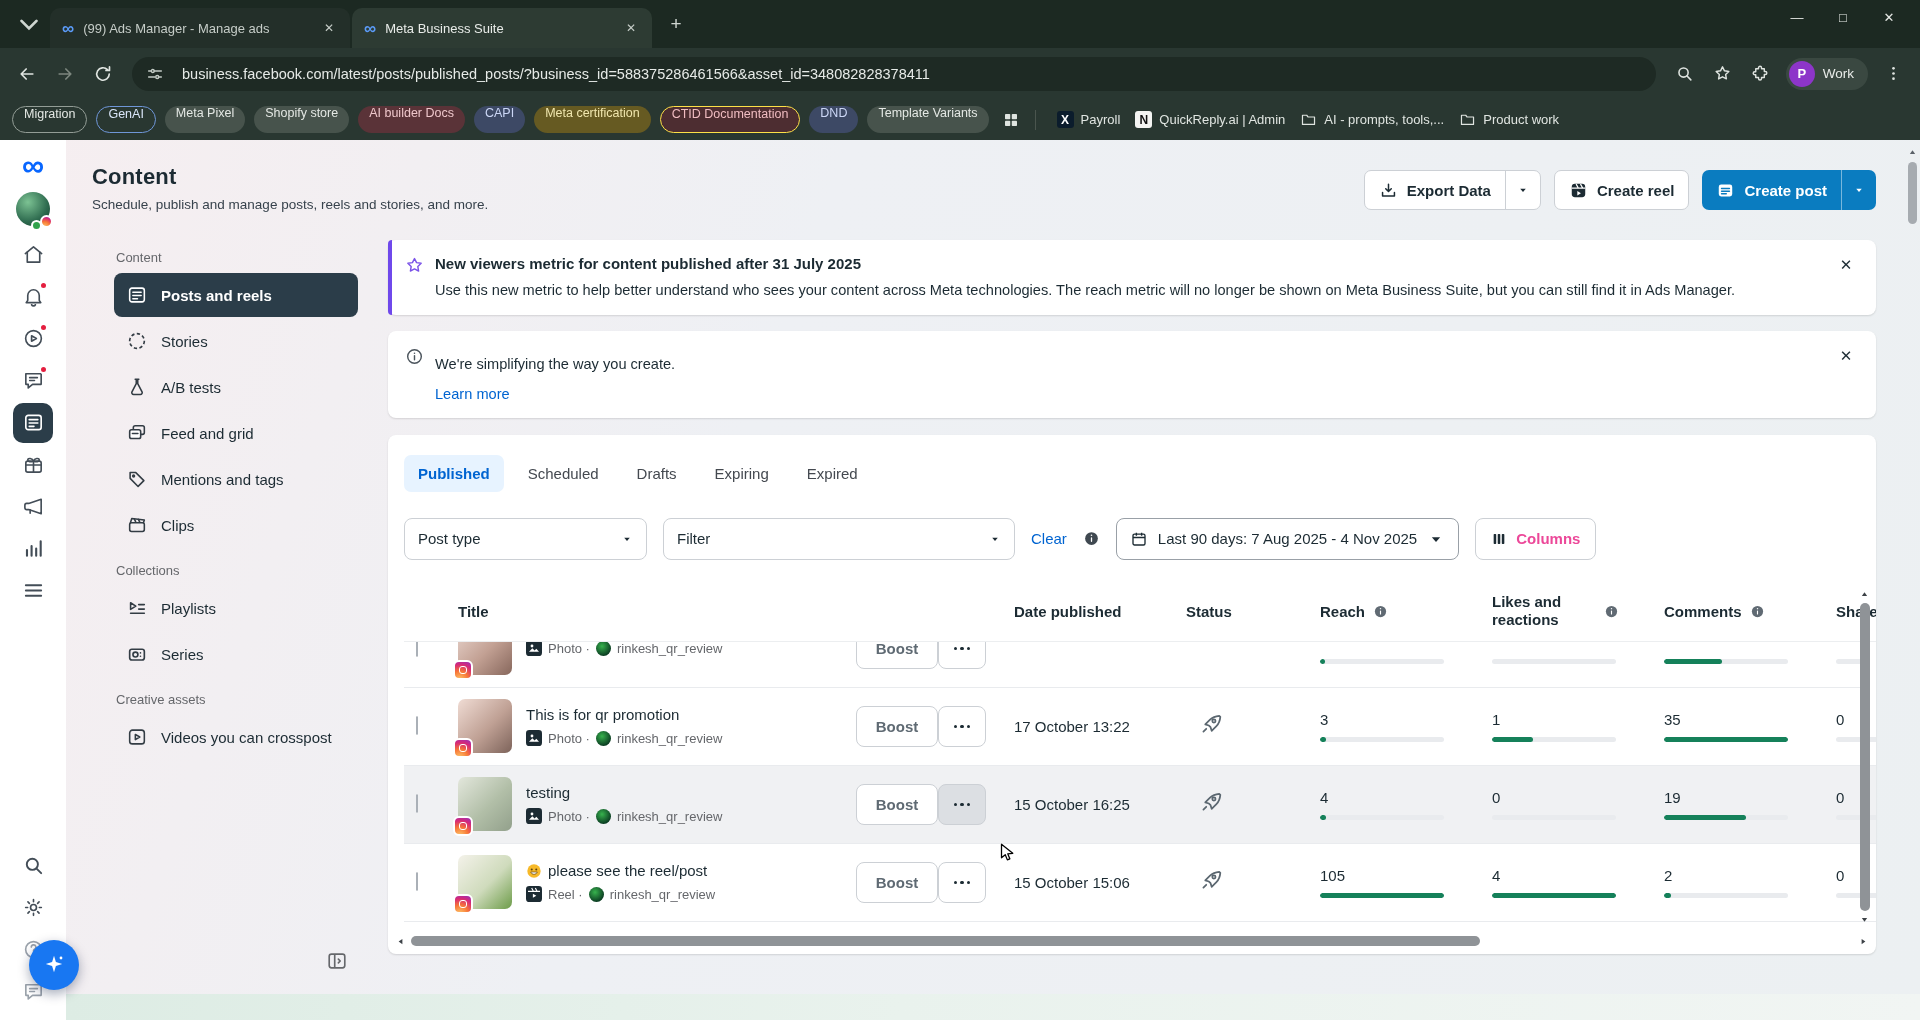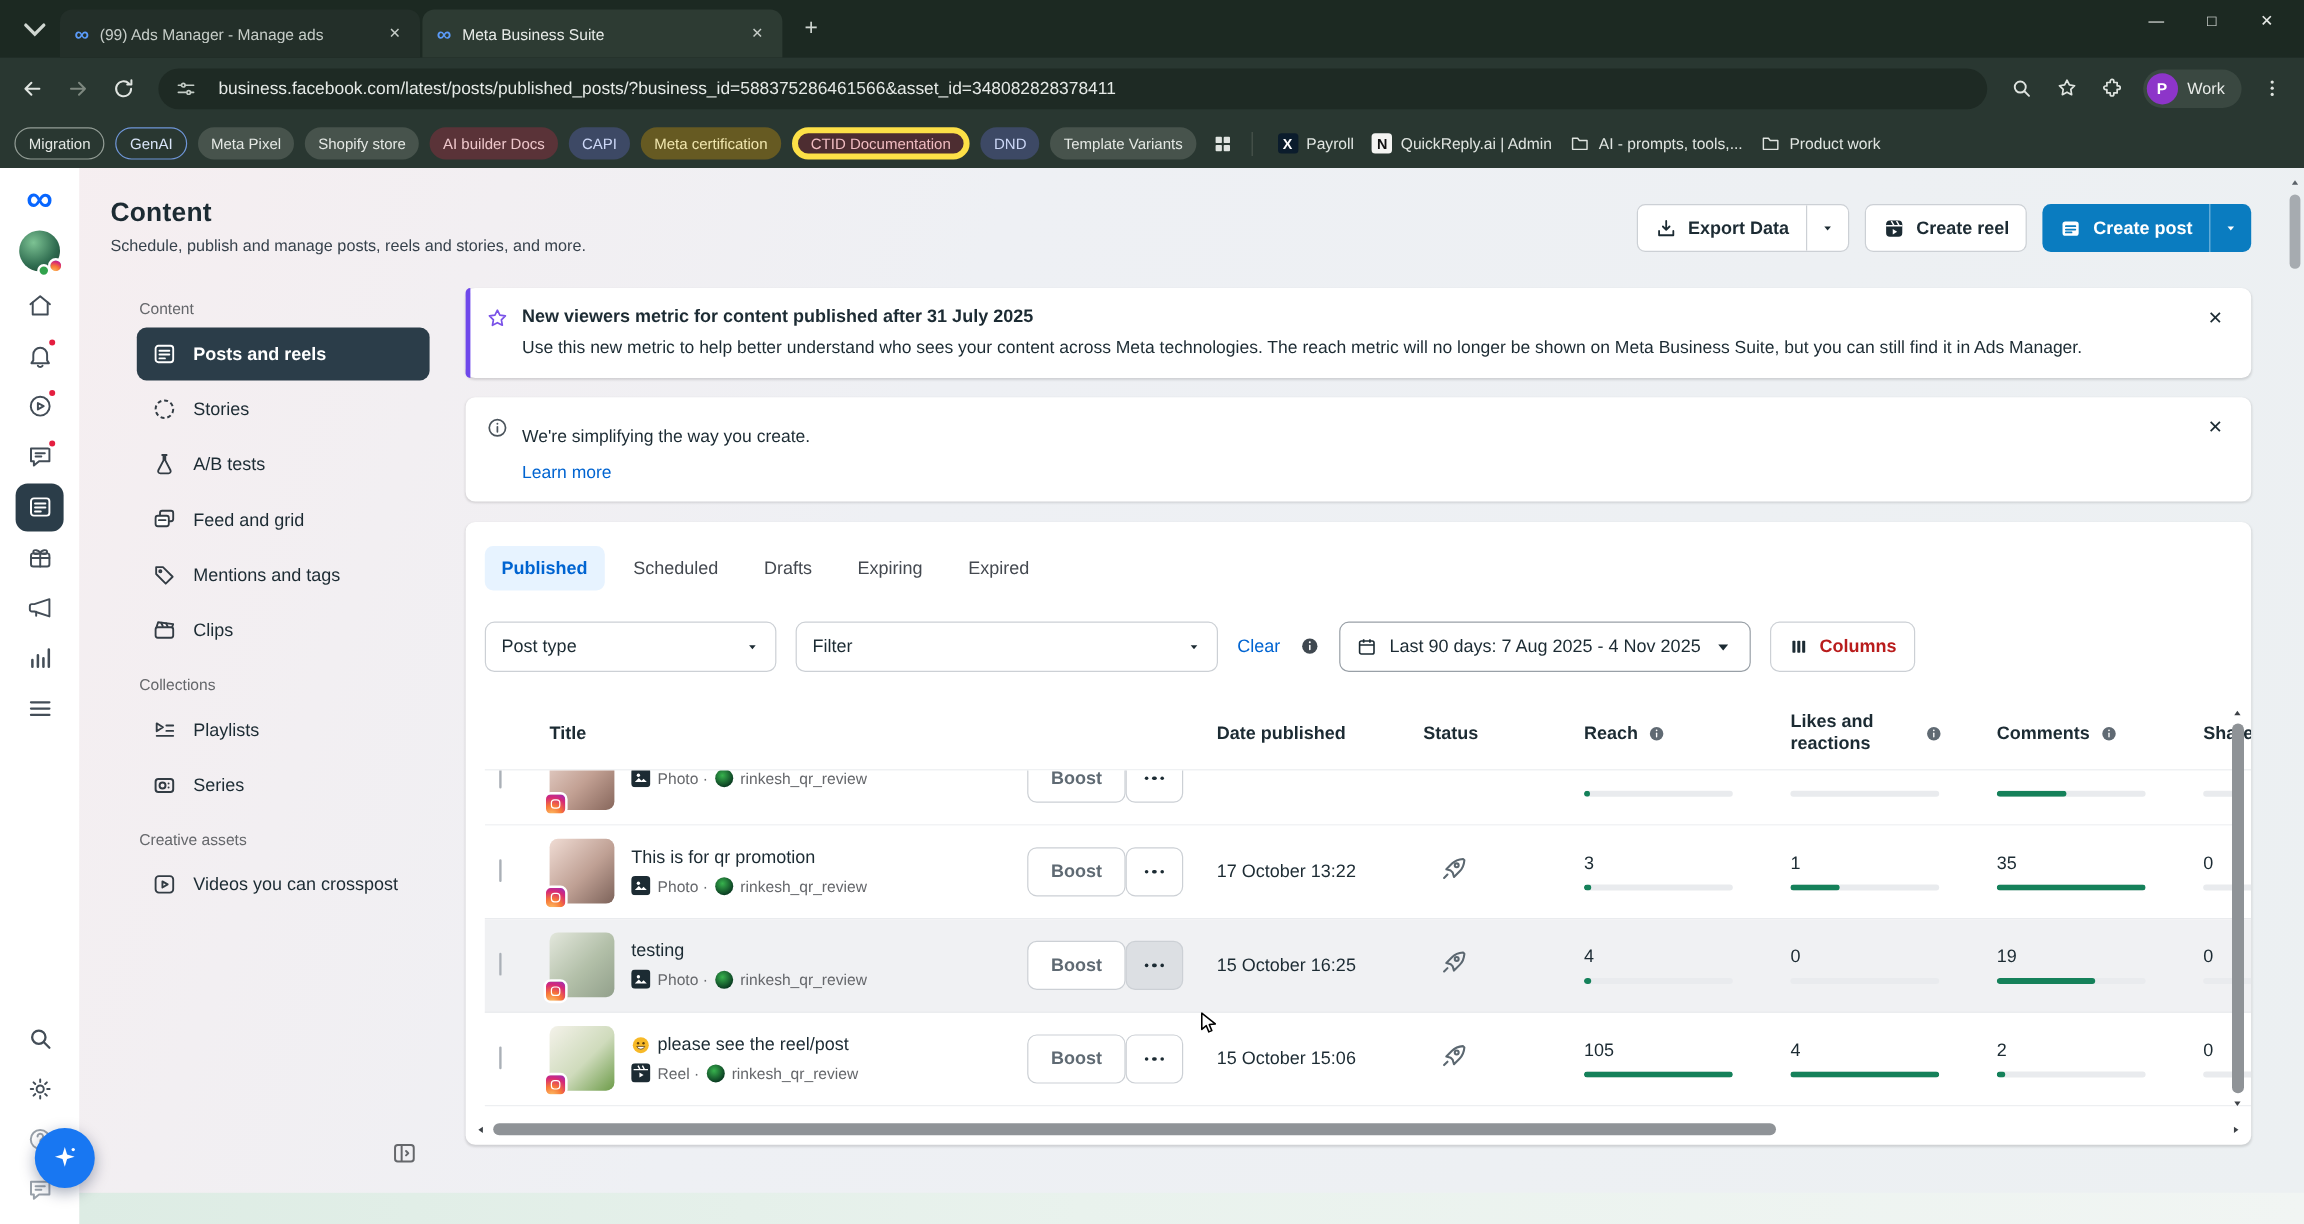--- a/index.html
+++ b/index.html
@@ -24,28 +24,28 @@
 .navbtn svg{width:20px;height:20px}
 .urlbar{flex:1;height:34px;margin:0 8px;background:#1e2a24;border-radius:17px;display:flex;align-items:center;padding:0 14px;gap:18px;color:#e6eae7;font-size:14.5px}
 .urlbar .tune{width:18px;height:18px;color:#c4ccc6}
 .urltext{white-space:nowrap;overflow:hidden}
 .tbicon{width:34px;height:34px;display:flex;align-items:center;justify-content:center;color:#dfe4e0}
 .tbicon svg{width:19px;height:19px}
 .profile-chip{height:32px;border-radius:16px;background:#3a4841;display:flex;align-items:center;gap:8px;padding:3px 14px 3px 3px;margin:0 4px}
 .pavatar{width:26px;height:26px;border-radius:50%;background:#8d35c9;color:#fff;font-size:13px;font-weight:700;display:flex;align-items:center;justify-content:center}
 .plabel{color:#e9ece9;font-size:13.5px}
 .bookmarks{height:41px;display:flex;align-items:center;padding:0 12px;gap:9px}
-.bm{height:27px;padding:0 11px;border-radius:14px;display:flex;align-items:center;font-size:12.5px;color:#e4e8e4;white-space:nowrap}
+.bm{height:27px;padding:0 11px;border-radius:14px;display:flex;align-items:flex-start;font-size:12.5px;color:#e4e8e4;white-space:nowrap}
 .bm[data-style="outline-gray"]{border:1px solid #939d96}
 .bm[data-style="outline-blue"]{border:1px solid #6f96d8;color:#d9e5f8}
 .bm[data-style="solid-gray"]{background:#47534c}
 .bm[data-style="solid-red"]{background:#5a3338;color:#eec7cb}
 .bm[data-style="solid-indigo"]{background:#3d4965;color:#ccd7f6}
 .bm[data-style="solid-yellow"]{background:#665a22;color:#f0e6ae}
-.bm[data-style="outline-red"]{background:#4d2d31;border:5px solid #fde047;color:#f0bcc1}
+.bm[data-style="outline-red"]{background:#4d2d31;border:1px solid #fde047;color:#f0bcc1}
 .bmr{display:flex;align-items:center;gap:7px;color:#e0e5e1;font-size:13px;white-space:nowrap;margin-left:6px}
 .bmr .ic{width:17px;height:17px}
 .bmsep{width:1px;height:20px;background:#4a554e;margin:0 6px}
 .gridic{width:18px;height:18px;color:#dfe4e0;margin-left:4px}
 .xlogo{width:17px;height:17px;background:#0b1c2c;border-radius:3px;color:#fff;font-weight:700;font-size:12px;display:flex;align-items:center;justify-content:center}
 .nlogo{width:17px;height:17px;background:#f4f4f2;border-radius:3px;color:#111;font-weight:700;font-size:12px;display:flex;align-items:center;justify-content:center}
 
 .app{position:absolute;top:140px;left:0;width:1920px;height:880px;background:linear-gradient(110deg,#f6eef0 0%,#eef0f4 38%,#ecf0f2 100%)}
 .bottomstrip{position:absolute;bottom:0;left:66px;right:0;height:26px;background:linear-gradient(90deg,#ddece4,#e9f2ed 45%,#f1f5f3)}
 .rail{position:absolute;left:0;top:0;width:66px;height:100%;background:#fff;display:flex;flex-direction:column;align-items:center;padding:12px 0 8px}
@@ -102,21 +102,21 @@
 .select{height:42px;border:1px solid #ccd0d5;border-radius:8px;display:flex;align-items:center;justify-content:space-between;padding:0 13px;font-size:15px;color:#1c2b33;background:#fff}
 .w-posttype{width:243px}.w-filter{width:352px}
 .clear-link{color:#0064d1;font-size:15px;font-weight:500}
 .searchbox{width:272px;height:42px;border:1px solid #ccd0d5;border-radius:8px;display:flex;align-items:center;padding:0 11px;gap:8px}
 .searchbox .ic{width:17px;height:17px;color:#65676b}
 .searchbox input{border:none;outline:none;flex:1;min-width:0;font-size:15px;color:#1c2b33;font-family:inherit;background:transparent}
 .searchbox input::placeholder{color:#8a8d91}
 .info-dark{width:17px;height:17px;flex-shrink:0}
 .datebtn{height:42px;border:1px solid #99a0a7;border-radius:8px;display:flex;align-items:center;gap:10px;padding:0 13px;font-size:15px;font-weight:500;color:#1c2b33;white-space:nowrap}
 .datebtn .ic{width:18px;height:18px}
-.colbtn{height:42px;border:1px solid #ccd0d5;border-radius:8px;display:flex;align-items:center;gap:9px;padding:0 15px;font-size:15px;font-weight:600;color:#b91c1c}
+.colbtn{height:42px;border:1px solid #ccd0d5;border-radius:8px;display:flex;align-items:center;gap:9px;padding:0 15px;font-size:15px;font-weight:600;color:#ec4899}
 .colbtn .ic{width:16px;height:16px}
 
 .table-wrap{margin-top:22px;position:relative;overflow:hidden;padding:0 16px}
 .trow{display:flex;align-items:center;min-width:1506px}
 .c-check{width:44px;padding-left:12px;flex-shrink:0}
 .c-title{width:392px;display:flex;align-items:center;gap:14px;padding-left:10px;flex-shrink:0}
 .c-boost{width:90px;padding-left:16px;flex-shrink:0}
 .c-more{width:64px;padding-left:8px;flex-shrink:0}
 .c-date{width:176px;padding-left:20px;font-size:15px;color:#1c2b33;flex-shrink:0}
 .c-status{width:140px;padding-left:16px;flex-shrink:0}

